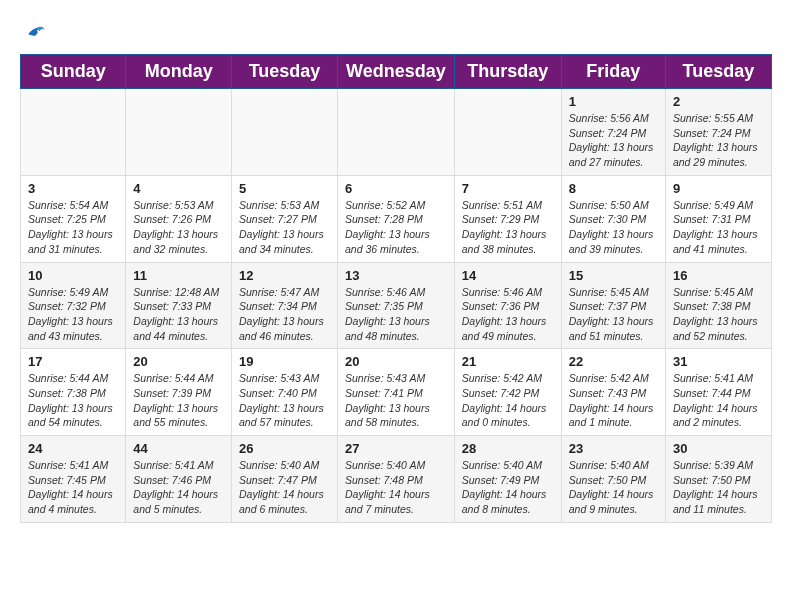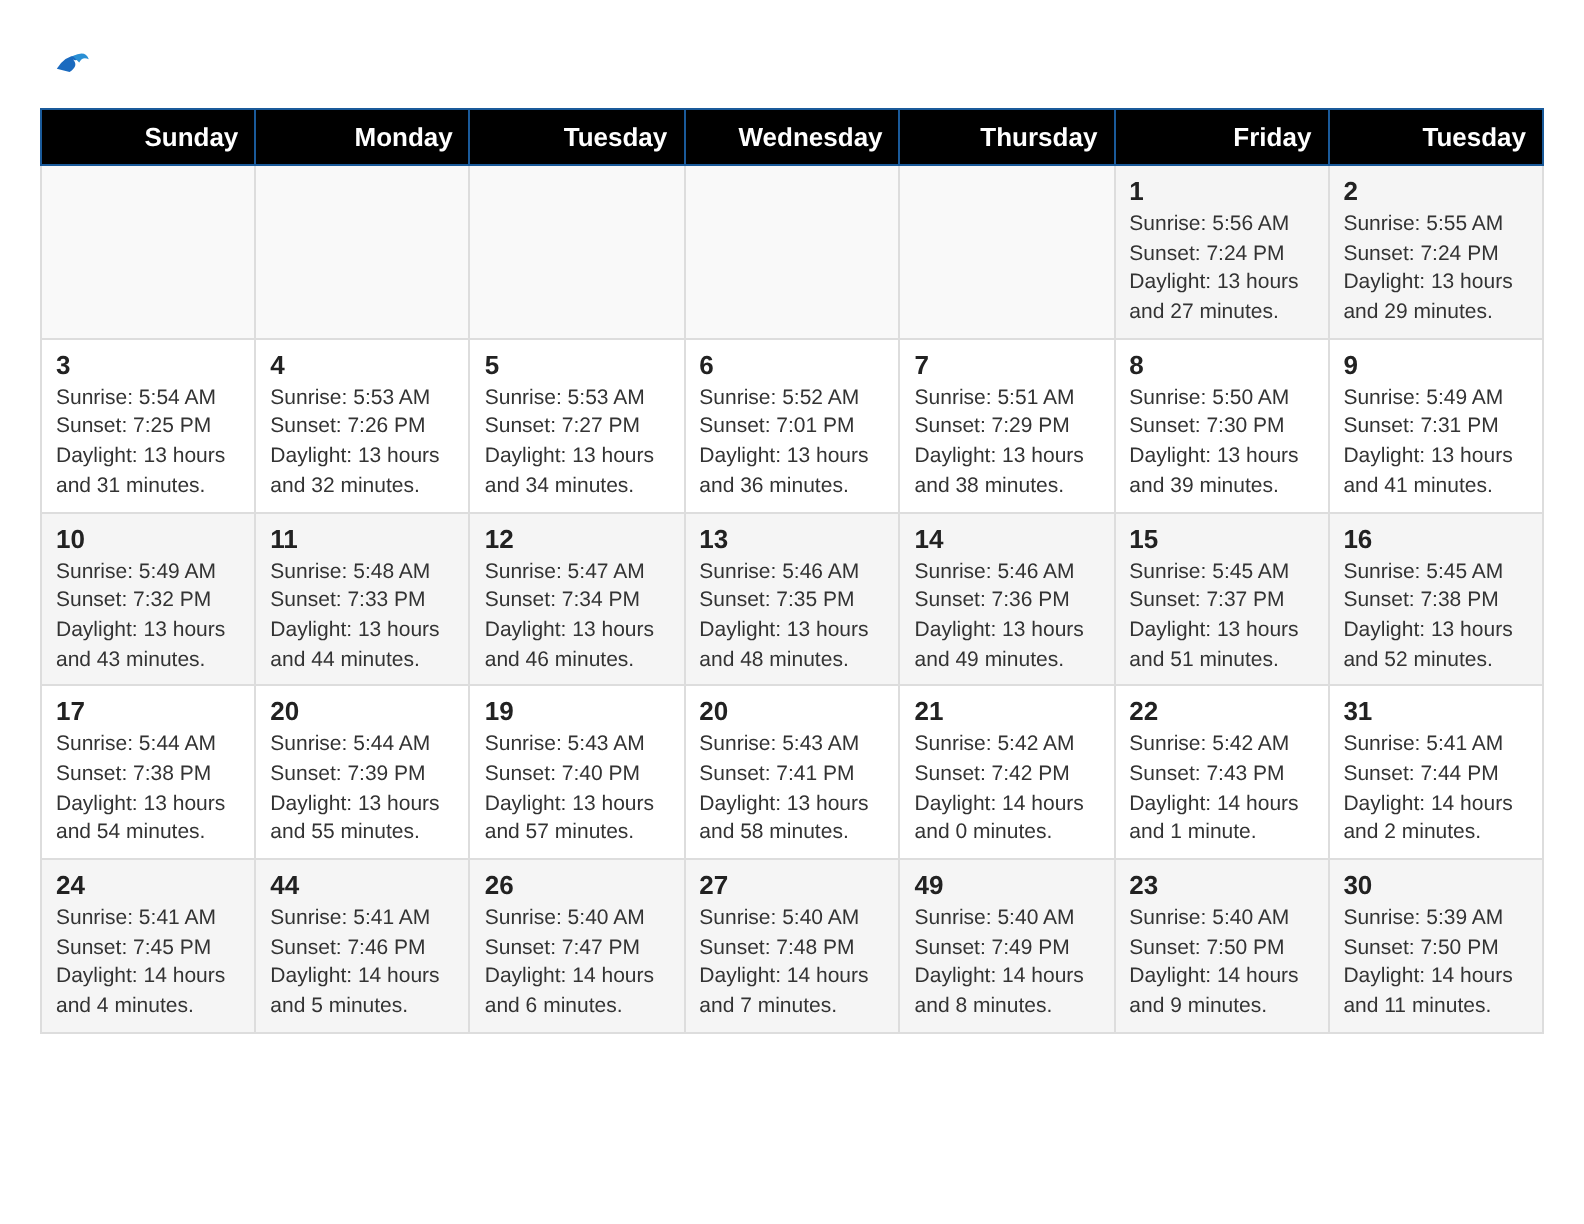--- a/index.html
+++ b/index.html
@@ -46,25 +46,25 @@
       font-size: 15px;
       color: #444;
       margin-top: 2px;
     }
     .calendar {
       width: 100%;
       border-collapse: collapse;
       margin-top: 8px;
     }
     .calendar th {
-      background: #000000;
+      background: #701a75;
       color: #fff;
-      text-align: right;
+      text-align: center;
       padding: 6px 8px;
-      font-size: 13px;
+      font-size: 18px;
       border: 1px solid #1a5a9a;
     }
     .calendar td {
       vertical-align: top;
       padding: 5px 7px;
       font-size: 11px;
       color: #333;
       border: 1px solid #ddd;
       background: #fff;
       width: 108px;
@@ -80,20 +80,21 @@
       font-size: 13px;
       font-weight: bold;
       color: #222;
       display: block;
       margin-bottom: 2px;
     }
     .day-info {
       font-size: 10.5px;
       line-height: 1.4;
       color: #333;
+      font-style: italic;
     }
     .empty-cell {
       background: #f9f9f9 !important;
     }
   </style>
 </head>
 <body>
 
 <div class="header">
   <div class="logo">
@@ -164,21 +165,21 @@
         <td>
           <span class="day-num">5</span>
           <div class="day-info" style="white-space: pre-line;">Sunrise: 5:53 AM
 Sunset: 7:27 PM
 Daylight: 13 hours
 and 34 minutes.</div>
         </td>
         <td>
           <span class="day-num">6</span>
           <div class="day-info" style="white-space: pre-line;">Sunrise: 5:52 AM
-Sunset: 7:01 PM
+Sunset: 7:28 PM
 Daylight: 13 hours
 and 36 minutes.</div>
         </td>
         <td>
           <span class="day-num">7</span>
           <div class="day-info" style="white-space: pre-line;">Sunrise: 5:51 AM
 Sunset: 7:29 PM
 Daylight: 13 hours
 and 38 minutes.</div>
         </td>
@@ -200,21 +201,21 @@
       <tr>
         <td>
           <span class="day-num">10</span>
           <div class="day-info" style="white-space: pre-line;">Sunrise: 5:49 AM
 Sunset: 7:32 PM
 Daylight: 13 hours
 and 43 minutes.</div>
         </td>
         <td>
           <span class="day-num">11</span>
-          <div class="day-info" style="white-space: pre-line;">Sunrise: 5:48 AM
+          <div class="day-info" style="white-space: pre-line;">Sunrise: 12:48 AM
 Sunset: 7:33 PM
 Daylight: 13 hours
 and 44 minutes.</div>
         </td>
         <td>
           <span class="day-num">12</span>
           <div class="day-info" style="white-space: pre-line;">Sunrise: 5:47 AM
 Sunset: 7:34 PM
 Daylight: 13 hours
 and 46 minutes.</div>
@@ -322,21 +323,21 @@
 and 6 minutes.</div>
         </td>
         <td>
           <span class="day-num">27</span>
           <div class="day-info" style="white-space: pre-line;">Sunrise: 5:40 AM
 Sunset: 7:48 PM
 Daylight: 14 hours
 and 7 minutes.</div>
         </td>
         <td>
-          <span class="day-num">49</span>
+          <span class="day-num">28</span>
           <div class="day-info" style="white-space: pre-line;">Sunrise: 5:40 AM
 Sunset: 7:49 PM
 Daylight: 14 hours
 and 8 minutes.</div>
         </td>
         <td>
           <span class="day-num">23</span>
           <div class="day-info" style="white-space: pre-line;">Sunrise: 5:40 AM
 Sunset: 7:50 PM
 Daylight: 14 hours

